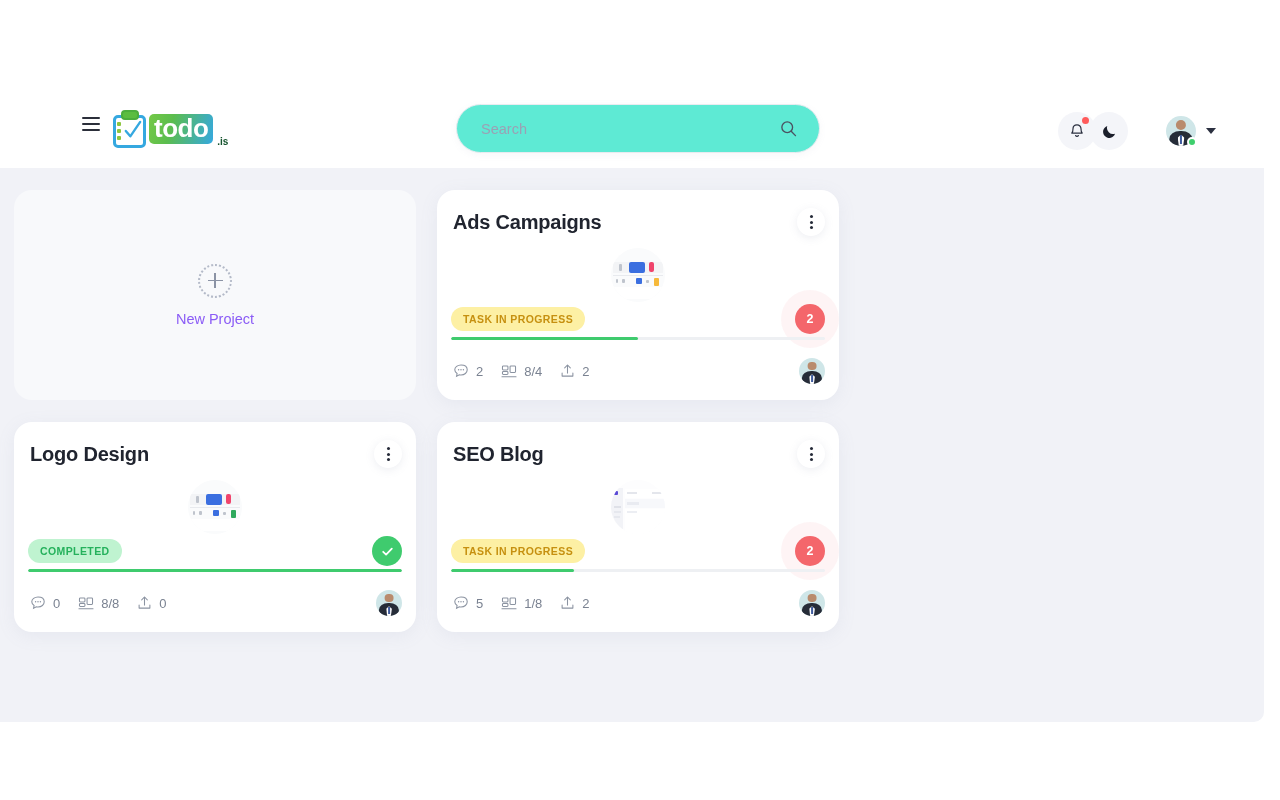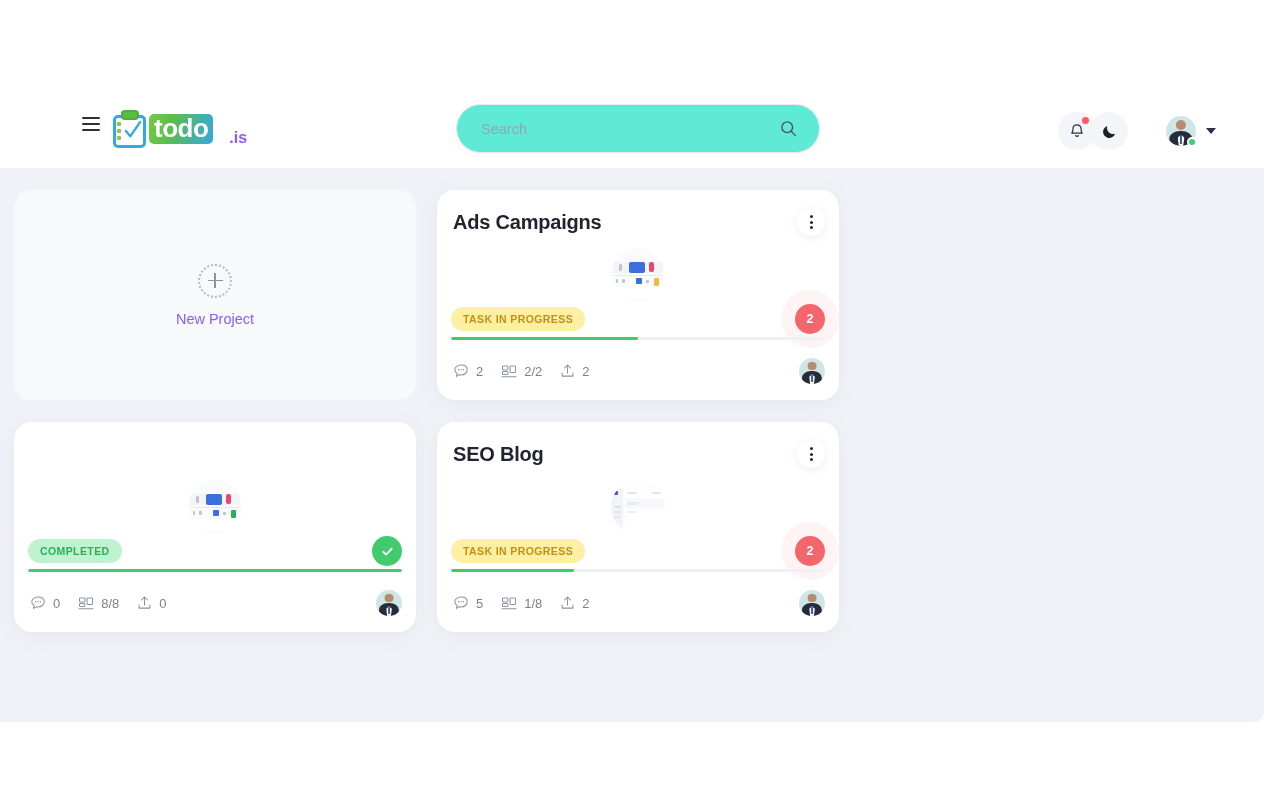--- a/index.html
+++ b/index.html
@@ -98,24 +98,24 @@
     color: #ffffff;
     font-size: 26px;
     font-weight: bold;
     letter-spacing: -0.5px;
     padding: 0px 5px 2px 5px;
     border-radius: 5px;
     line-height: 28px;
     margin-left: -1px;
   }
   .logo-tld {
-    color: #8b5cf6;
-    font-size: 16px;
+    color: #14532d;
+    font-size: 10px;
     font-weight: bold;
-    margin-left: 16px;
+    margin-left: 4px;
     align-self: flex-end;
     padding-bottom: 3px;
   }
 
   .searchbar {
     position: absolute;
     left: 456px;
     top: 104px;
     width: 364px;
     height: 49px;
@@ -559,41 +559,49 @@
             </svg>
             <span>2</span>
           </div>
           <div class="metric">
             <svg width="16" height="15" viewBox="0 0 18 17">
               <rect x="1.6" y="2.2" width="6.2" height="4.6" rx="1" fill="none" stroke="#8b93a1" stroke-width="1.2"></rect>
               <rect x="10.2" y="2.2" width="6.2" height="7.4" rx="1" fill="none" stroke="#8b93a1" stroke-width="1.2"></rect>
               <rect x="1.6" y="8.6" width="6.2" height="3.2" rx="1" fill="none" stroke="#8b93a1" stroke-width="1.2"></rect>
               <line x1="1" y1="14.4" x2="17" y2="14.4" stroke="#8b93a1" stroke-width="1.2" stroke-linecap="round"></line>
             </svg>
-            <span>2/2</span>
+            <span>8/4</span>
           </div>
           <div class="metric">
             <svg width="15" height="16" viewBox="0 0 17 18">
               <path d="M8.5 11.4V2.4" fill="none" stroke="#8b93a1" stroke-width="1.2" stroke-linecap="round"></path>
               <path d="M5.3 5.4 8.5 2.2l3.2 3.2" fill="none" stroke="#8b93a1" stroke-width="1.2" stroke-linecap="round" stroke-linejoin="round"></path>
               <path d="M2.4 11.4v3.4h12.2v-3.4" fill="none" stroke="#8b93a1" stroke-width="1.2" stroke-linecap="round" stroke-linejoin="round"></path>
             </svg>
             <span>2</span>
           </div>
         </div>
         <div class="avatar foot-avatar">
           <div class="body"></div>
             <div class="shirt"></div>
             <div class="tie"></div>
             <div class="head"></div>
         </div>
       </div>
     </div>
 
     <div class="card">
+      <div class="card-head">
+        <div class="card-title">Logo Design</div>
+        <div class="kebab">
+            <i></i>
+            <i></i>
+            <i></i>
+          </div>
+      </div>
 
       <div class="thumb t-browser">
         <div class="bar tb-row1"></div>
         <div class="chip chip-gray" style="left:8px;top:16px;width:3px;height:7px;"></div>
         <div class="chip chip-blue" style="left:18px;top:14px;width:16px;height:11px;border-radius:2px;"></div>
         <div class="chip chip-red" style="left:38px;top:14px;width:5px;height:10px;border-radius:2px;"></div>
         <div class="tb-line" style="left:2px;top:27px;width:50px;height:1px;"></div>
         <div class="chip chip-gray" style="left:5px;top:31px;width:2px;height:4px;"></div>
         <div class="chip chip-gray" style="left:11px;top:31px;width:3px;height:4px;"></div>
         <div class="chip chip-blue" style="left:25px;top:30px;width:6px;height:6px;border-radius:1px;"></div>

